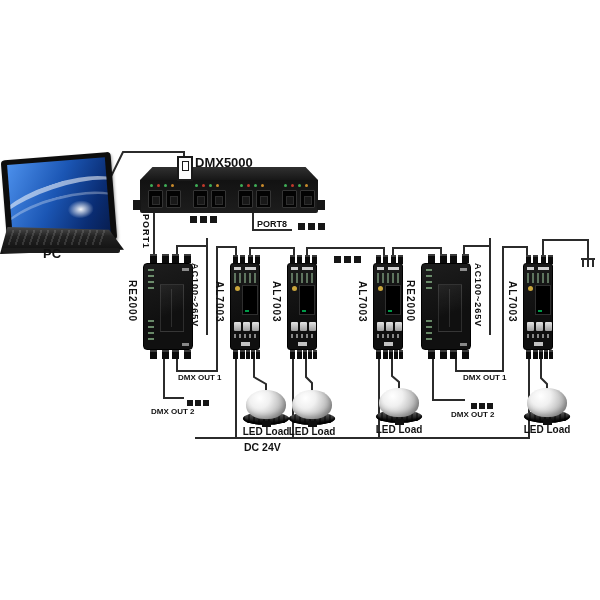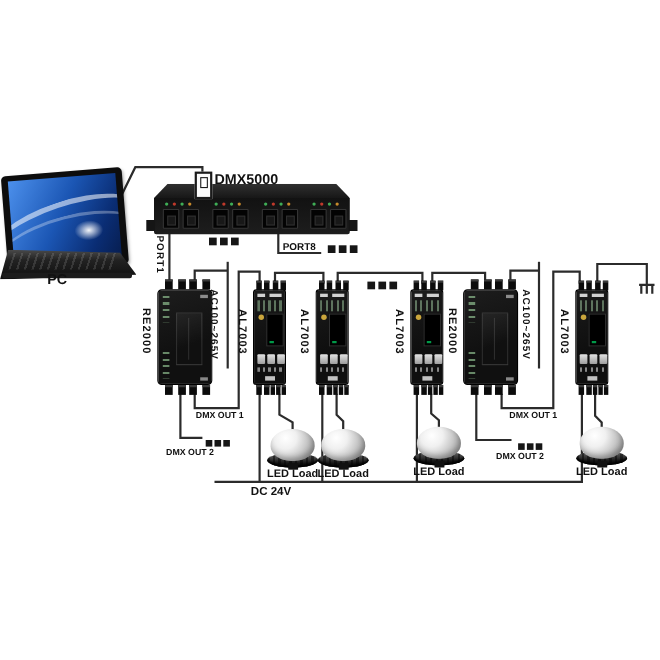--- a/index.html
+++ b/index.html
@@ -426,14 +426,14 @@
   <div class="abs led-tab" style="left:395px;top:419px;"></div>
   <div class="abs lbl led-label" style="left:367px;top:424px;">LED Load</div>
 
   <div class="abs led-ring" style="left:524px;top:410px;">
       <div class="led-ridge"></div>
     </div>
   <div class="abs led-dome" style="left:527px;top:388px;"></div>
   <div class="abs led-tab" style="left:543px;top:419px;"></div>
   <div class="abs lbl led-label" style="left:515px;top:424px;">LED Load</div>
 
-  <div class="abs lbl" style="left:228px;top:441px;font-size:10.5px;">DC 24V</div>
+  <div class="abs lbl" style="left:244px;top:441px;font-size:10.5px;">DC 24V</div>
 </div>
 
 </body></html>

